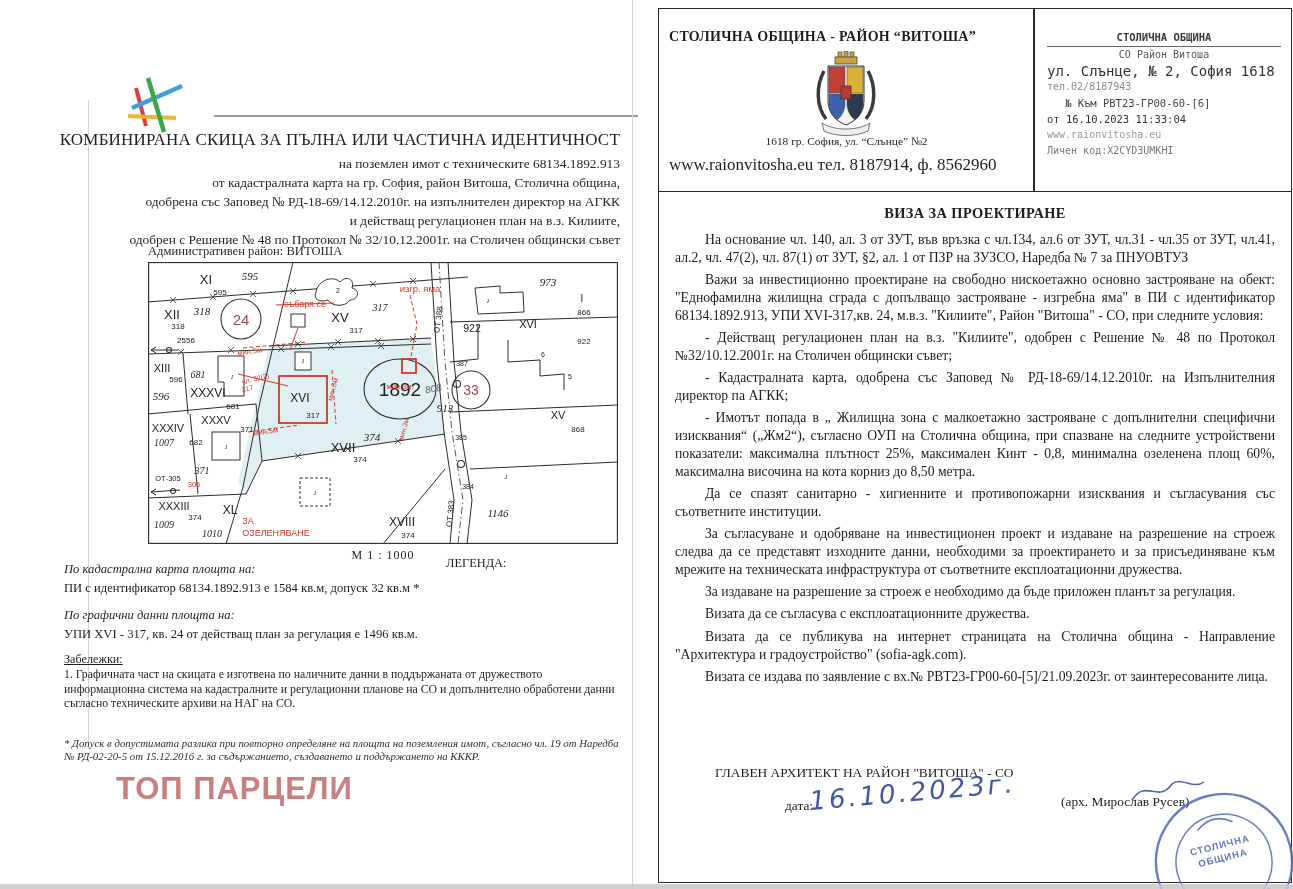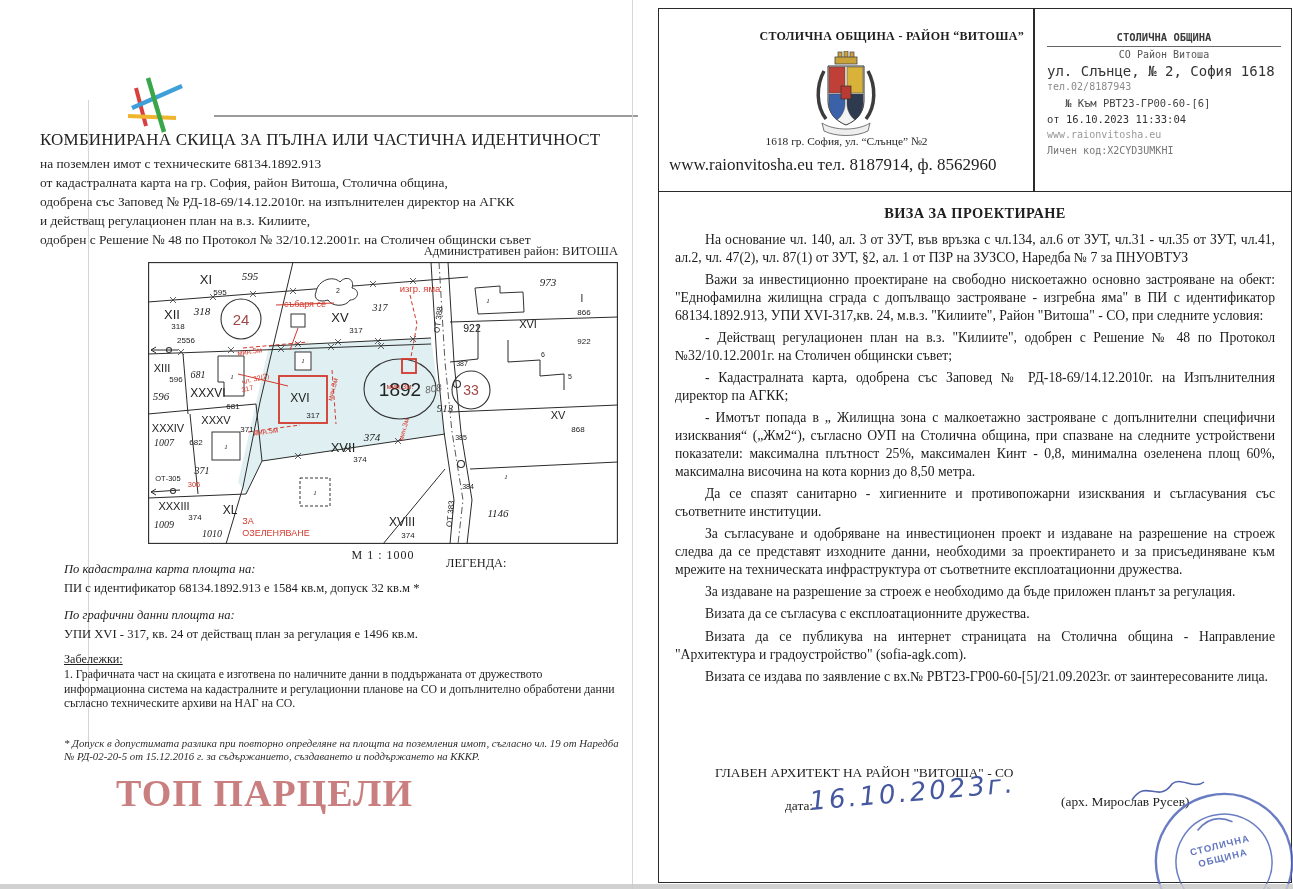--- a/index.html
+++ b/index.html
@@ -1,42 +1,42 @@
 <!DOCTYPE html>
 <html><head>
 <meta charset="utf-8">
 <style>
   html,body{margin:0;padding:0}
   body{width:1293px;height:889px;position:relative;background:#fff;overflow:hidden;
        font-family:"Liberation Serif",serif;color:#1e1e1e}
   .abs{position:absolute}
 
   
-  #title-block{left:40px;top:130px;width:580px;text-align:left}
+  #title-block{left:40px;top:130px;width:580px;text-align:right}
   .tl{font-size:13.4px;line-height:19px;color:#262626}
   .tl0{font-size:17px;letter-spacing:.2px;margin-bottom:5px;color:#222}
-  #region-header{left:148px;top:244px;width:470px;text-align:right;font-size:12.6px;color:#2a2a2a}
+  #region-header{left:148px;top:244px;width:470px;text-align:left;font-size:12.6px;color:#2a2a2a}
   #map-scale{left:148px;top:548px;width:470px;text-align:center;font-size:12px;letter-spacing:1px}
   .ital{font-style:italic}
   #cad-head{left:64px;top:562px;font-size:12.6px}
   #cad-text{left:64px;top:581px;font-size:12.6px}
   #graph-head{left:64px;top:608px;font-size:12.6px}
   #graph-text{left:64px;top:627px;font-size:12.6px}
   #legend{left:406px;top:556px;font-size:12.4px}
   #legend .lt{margin-left:40px;margin-bottom:4px}
   .lrow{display:flex;align-items:center;gap:9px;margin-bottom:5px}
   .sym{display:inline-block;width:34px}
   .sym.s0{border-top:2.5px solid #222;height:0}
   .sym.s1{height:5px;border-top:2px dashed #333;border-bottom:2px dashed #333}
   #notes-head{left:64px;top:652px;font-size:12.2px;text-decoration:underline}
   #notes-list{left:64px;top:667px;width:562px;font-size:11.8px;line-height:14.6px}
   #notes-list .note{margin-bottom:2px}
   #footnote{left:64px;top:737px;width:556px;font-size:10.8px;line-height:13.4px;font-style:italic;color:#2c2c2c}
-  #watermark{left:116px;top:771px;font-family:Liberation Serif, serif;font-weight:bold;
-             font-size:38px;color:#c97f7f;letter-spacing:1px}
+  #watermark{left:116px;top:771px;font-family:Liberation Sans, sans-serif;font-weight:bold;
+             font-size:31px;color:#c97f7f;letter-spacing:1px}
   #fold-line{left:88px;top:100px;width:1px;height:648px;background:#b0b0b0;opacity:.55}
   #page-divider{left:632px;top:0;width:1px;height:889px;background:#d6d6d6}
   #bottom-strip{left:0;bottom:0;width:100%;height:5px;background:#c9c9c9;opacity:.85}
   #gray-rule{left:214px;top:115px;width:424px;height:2px;background:#9b9b9b}
 
   
   #map-svg{left:148px;top:262px}
   #map-svg .bd{fill:none;stroke:#333;stroke-width:1.3}
   #map-svg polyline,#map-svg line{fill:none;stroke:#2b2b2b;stroke-width:1}
   #map-svg .dashdot{stroke-dasharray:7 3 1.5 3;stroke-width:.9;stroke:#444}
@@ -52,21 +52,21 @@
   #map-svg text.k{fill:#222}
   #map-svg text.i{fill:#222;font-style:italic;font-family:"Liberation Serif",serif}
   #map-svg text.r{fill:#d3382c}
   #map-svg text.rd{fill:#a04848}
   #map-svg text.g{fill:#666;font-style:italic}
 
   
   #right-page{left:658px;top:8px;width:632px;height:873px;border:1.5px solid #2a2a2a}
   #rp-hline{left:0;top:182px;width:100%;height:0;border-top:1.5px solid #2a2a2a}
   #rp-vline{left:374px;top:0;width:1.5px;height:182px;background:#2a2a2a}
-  #org-title{left:10px;top:20px;width:355px;text-align:right;font-weight:bold;font-size:12px;letter-spacing:.3px}
+  #org-title{left:10px;top:20px;width:355px;text-align:left;font-weight:bold;font-size:14px;letter-spacing:.3px}
   #addr1{left:10px;top:126px;width:355px;text-align:center;font-size:11.4px}
   #addr2{left:10px;top:146px;width:355px;text-align:left;font-size:17px}
   #emblem{left:155px;top:42px}
   #stamp-box{left:388px;top:20px;width:234px;font-family:"DejaVu Sans Mono",monospace}
   .sl{line-height:16px;white-space:nowrap}
   .sl0{font-size:10.5px;color:#3a3a3a;font-weight:bold;text-align:center;border-bottom:1px solid #666;padding-bottom:1px}
   .sl1{font-size:10px;color:#555;text-align:center}
   .sl2{font-size:14px;color:#333}
   .sl3{font-size:10px;color:#8a8a8a}
   .sl4{font-size:10.5px;color:#444;padding-left:18px}

